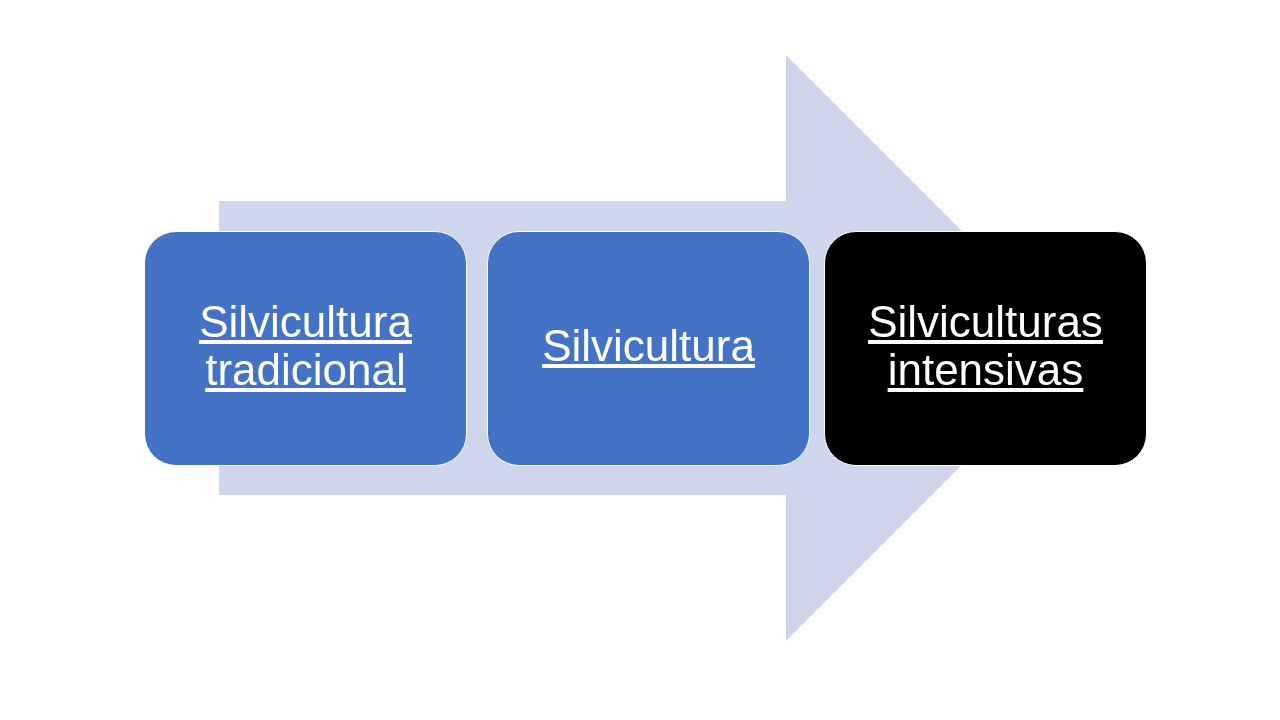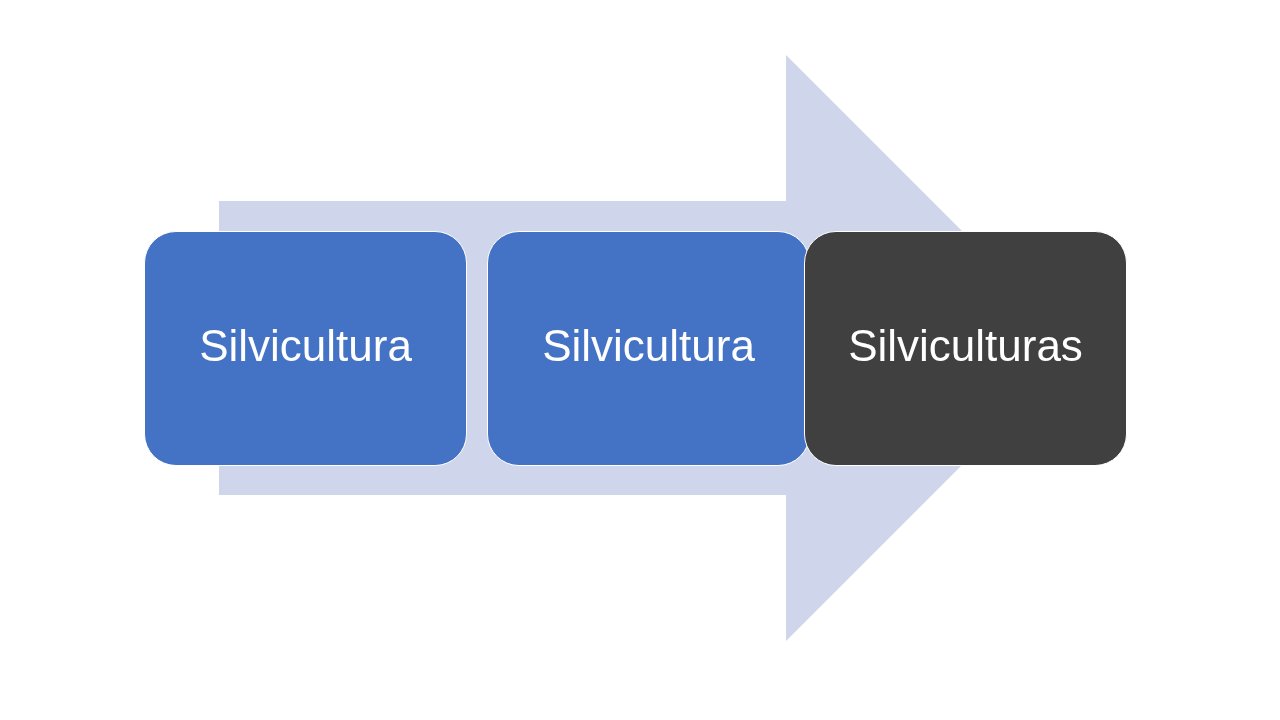--- a/index.html
+++ b/index.html
@@ -14,38 +14,40 @@
       box-sizing: border-box;
       border-radius: 32px;
       border: 1.5px solid #ffffff;
       display: flex; align-items: center; justify-content: center;
       text-align: center;
       color: #ffffff;
       font-size: 44px;
       line-height: 54px;
       padding: 0 10px;
     }
-    .step span { display: block; margin-top: -6px; }
+    .step span { display: block; margin-top: -6px; text-decoration: underline; }
   </style>
 </head>
 <body>
 
 <svg id="arrow" viewBox="0 0 1280 720">
   <polygon points="219,201 786,201 786,55 1079,348 786,641 786,495 219,495" fill="#CFD5EA"></polygon>
 </svg>
 
 <div class="step" style="left:144px; background:#4472C4;">
   <div>
     <span>Silvicultura</span>
+    <span>tradicional</span>
   </div>
 </div>
 
 <div class="step" style="left:487px; background:#4472C4;">
   <div>
     <span>Silvicultura</span>
   </div>
 </div>
 
-<div class="step" style="left:804px; background:#404040;">
+<div class="step" style="left:824px; background:#000000;">
   <div>
     <span>Silviculturas</span>
+    <span>intensivas</span>
   </div>
 </div>
 
 </body></html>

